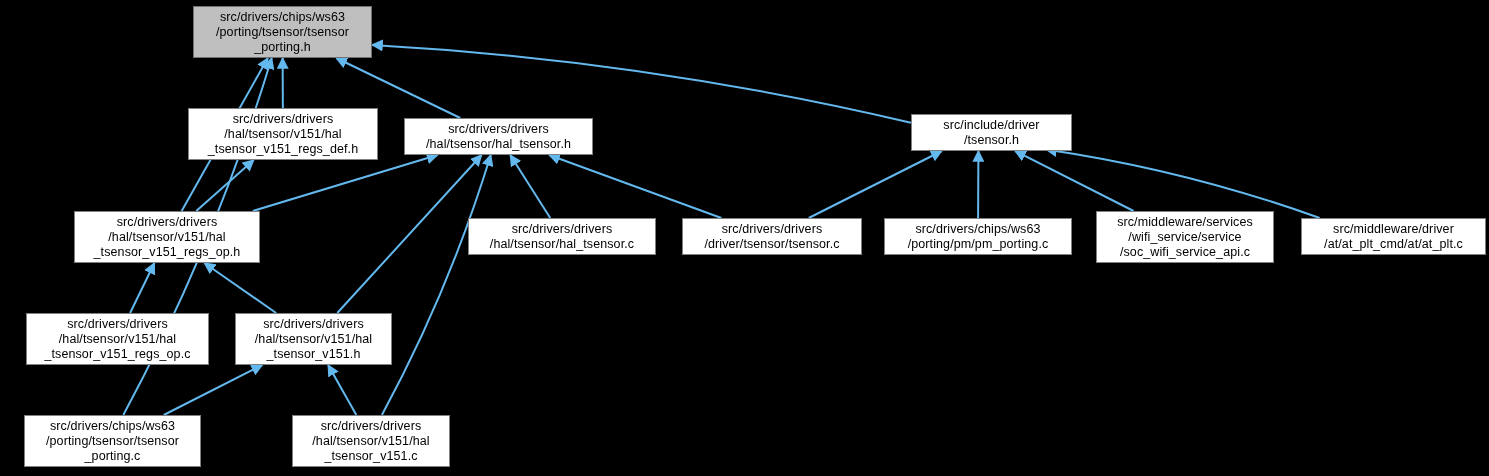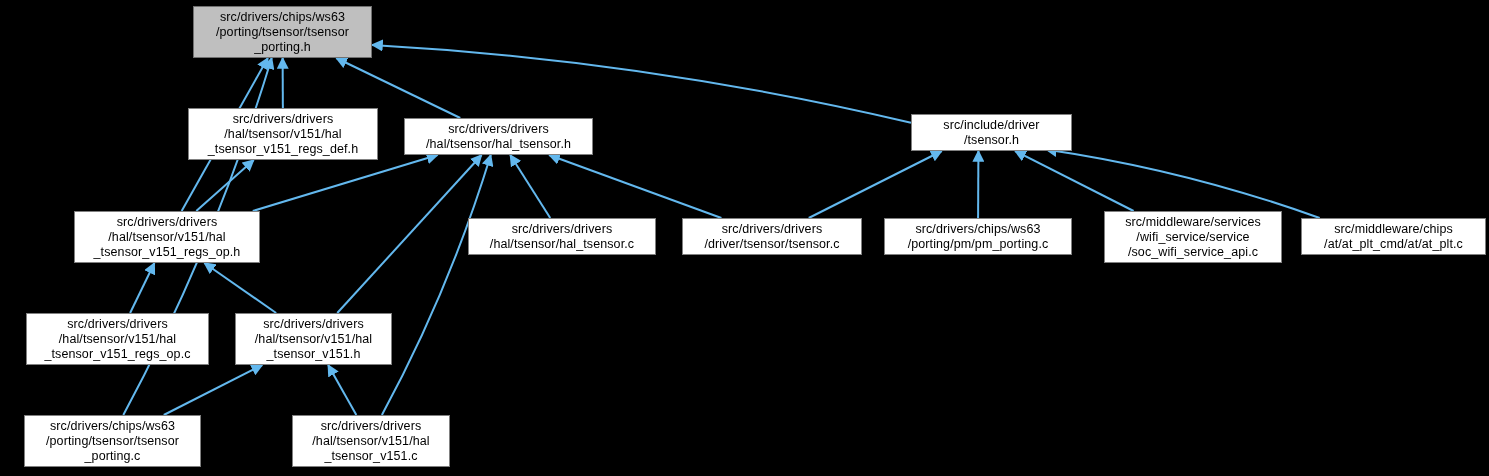--- a/index.html
+++ b/index.html
@@ -76,24 +76,24 @@
 /tsensor.h</span></div>
       <div class="node" style="left: 74px; top: 211px; width: 186px; height: 52px;"><span class="lbl">src/drivers/drivers
 /hal/tsensor/v151/hal
 _tsensor_v151_regs_op.h</span></div>
       <div class="node" style="left: 468px; top: 218px; width: 188px; height: 37px;"><span class="lbl">src/drivers/drivers
 /hal/tsensor/hal_tsensor.c</span></div>
       <div class="node" style="left: 682px; top: 218px; width: 180px; height: 37px;"><span class="lbl">src/drivers/drivers
 /driver/tsensor/tsensor.c</span></div>
       <div class="node" style="left: 884px; top: 218px; width: 188px; height: 37px;"><span class="lbl">src/drivers/chips/ws63
 /porting/pm/pm_porting.c</span></div>
-      <div class="node" style="left: 1096px; top: 211px; width: 178px; height: 52px; margin-left: 8px;"><span class="lbl">src/middleware/services
+      <div class="node" style="left: 1096px; top: 211px; width: 178px; height: 52px;"><span class="lbl">src/middleware/services
 /wifi_service/service
 /soc_wifi_service_api.c</span></div>
-      <div class="node" style="left: 1301px; top: 218px; width: 185px; height: 37px;"><span class="lbl">src/middleware/chips
+      <div class="node" style="left: 1301px; top: 218px; width: 185px; height: 37px;"><span class="lbl">src/middleware/driver
 /at/at_plt_cmd/at/at_plt.c</span></div>
       <div class="node" style="left: 26px; top: 313px; width: 183px; height: 52px;"><span class="lbl">src/drivers/drivers
 /hal/tsensor/v151/hal
 _tsensor_v151_regs_op.c</span></div>
       <div class="node" style="left: 235px; top: 313px; width: 157px; height: 52px;"><span class="lbl">src/drivers/drivers
 /hal/tsensor/v151/hal
 _tsensor_v151.h</span></div>
       <div class="node" style="left: 24px; top: 415px; width: 177px; height: 52px;"><span class="lbl">src/drivers/chips/ws63
 /porting/tsensor/tsensor
 _porting.c</span></div>

